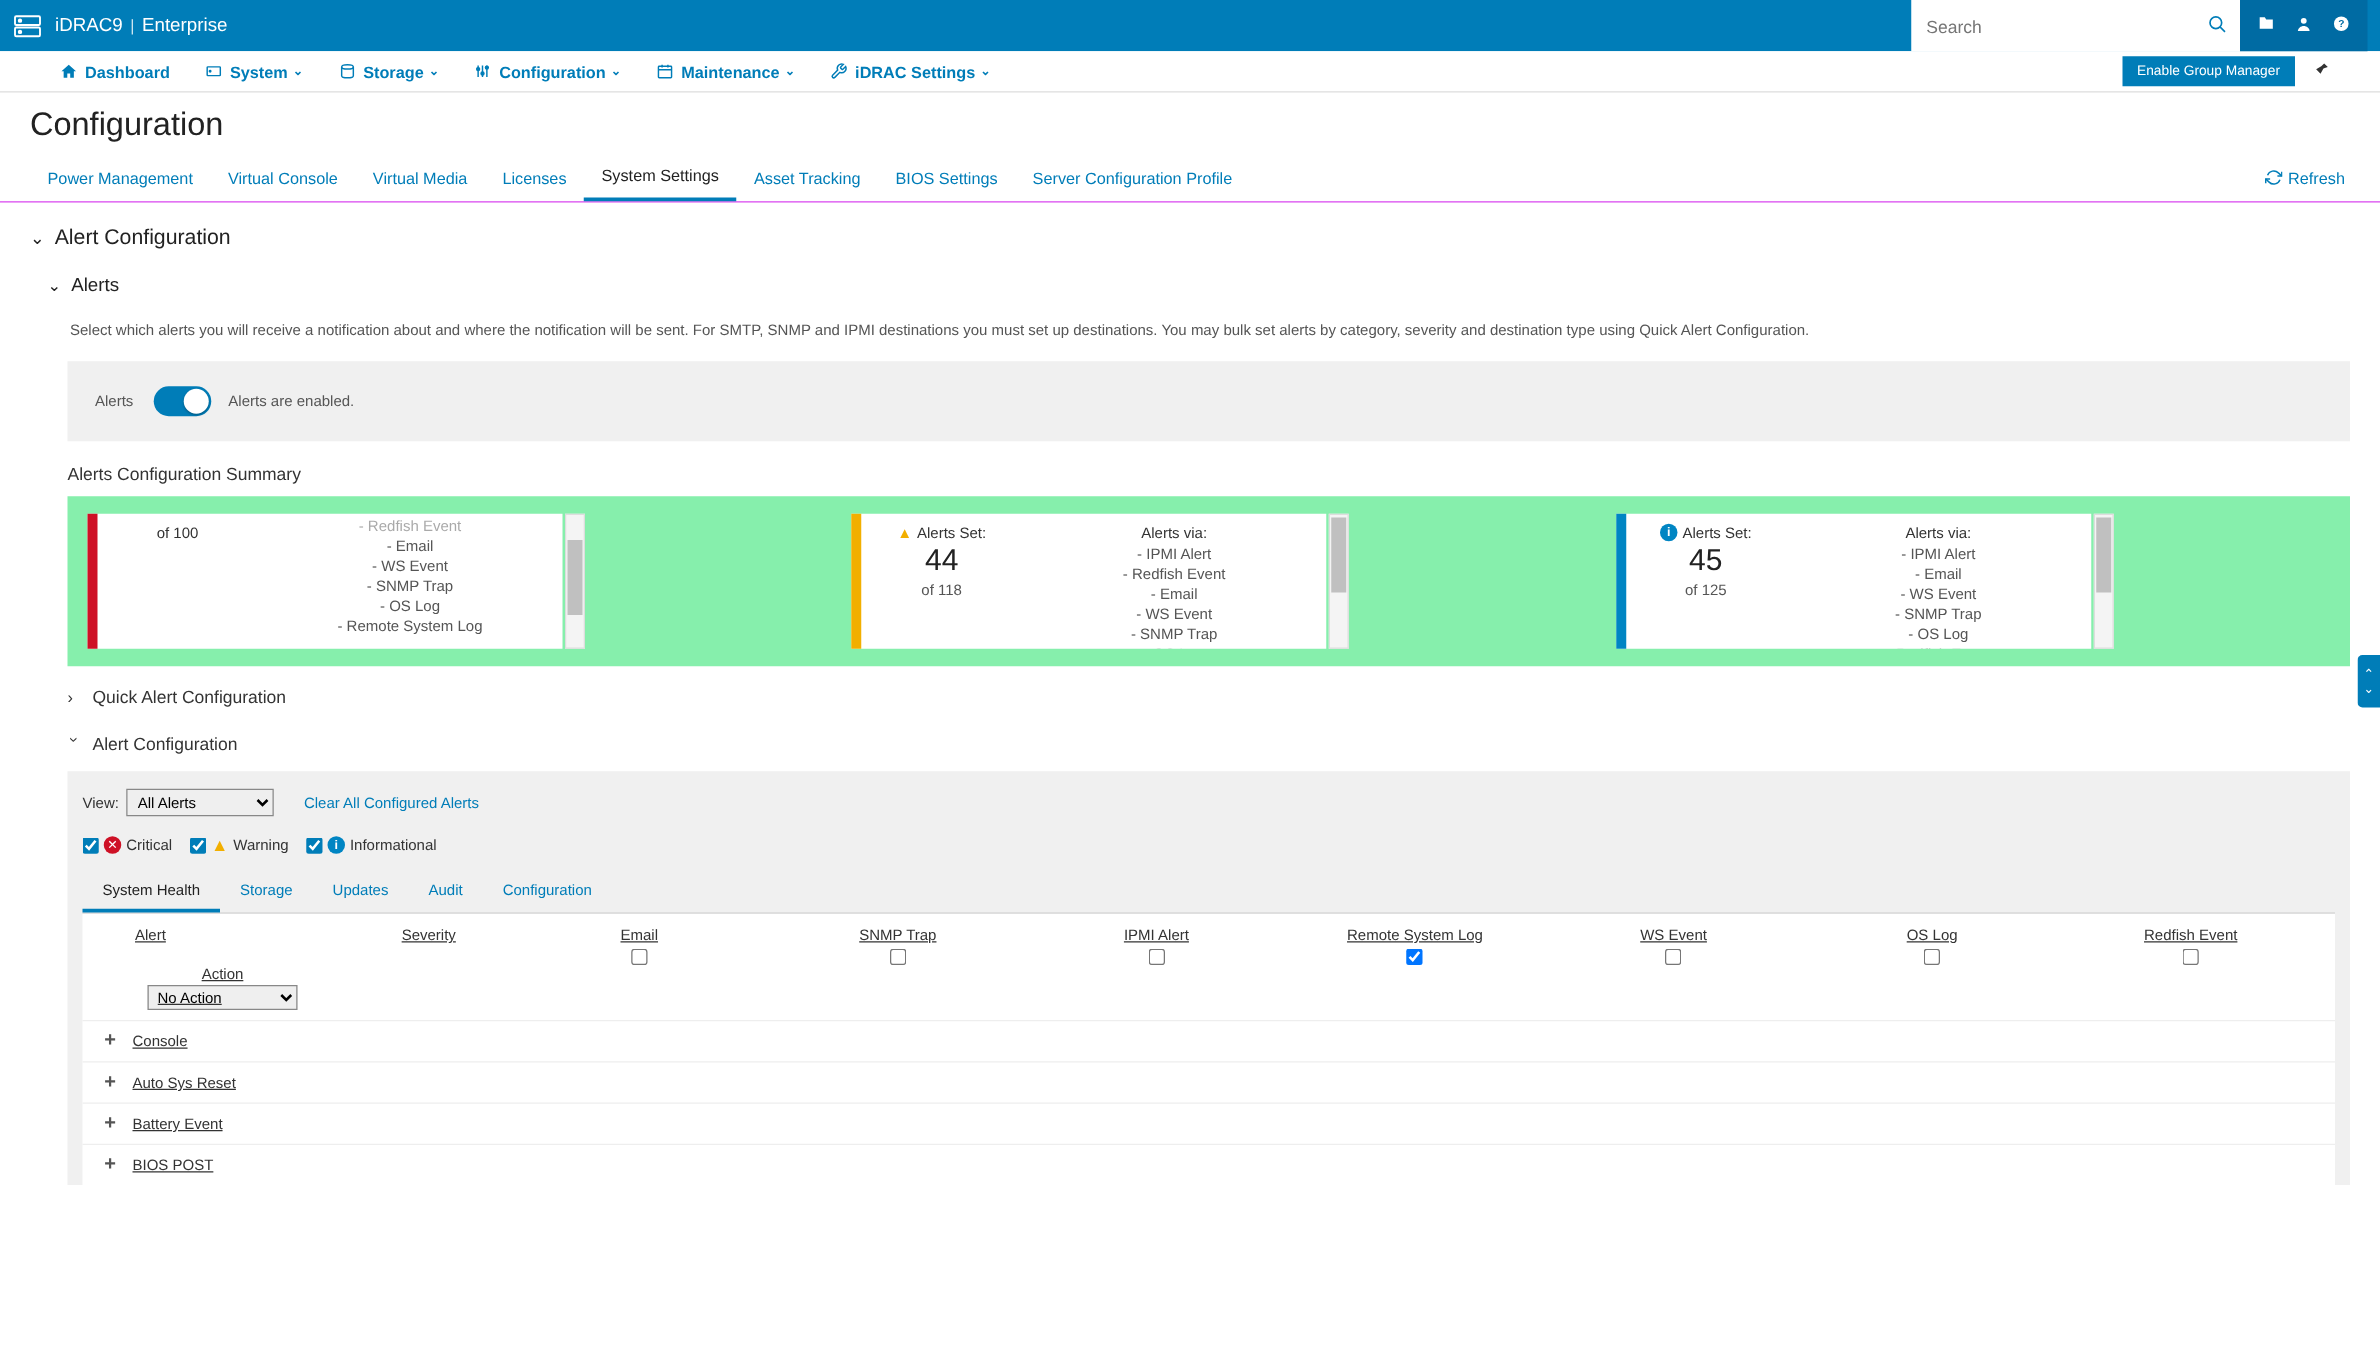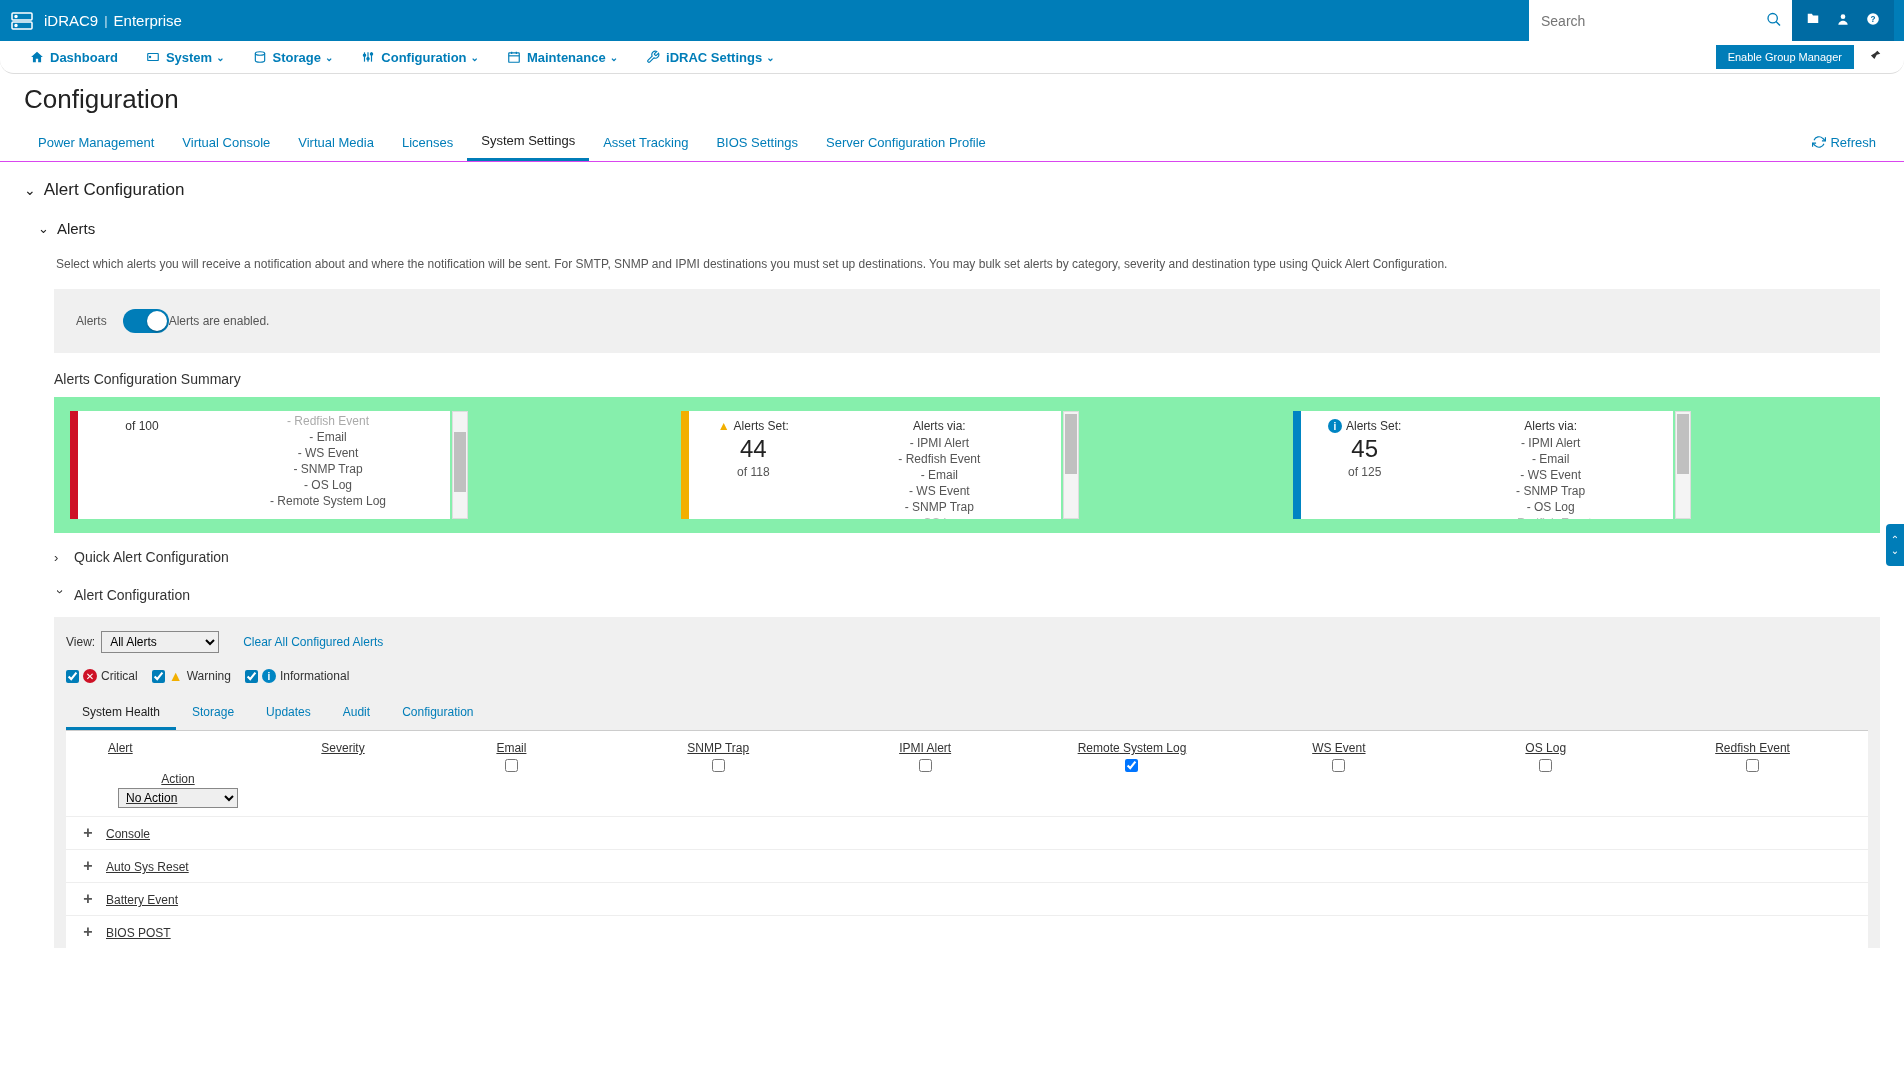--- a/index.html
+++ b/index.html
@@ -11,21 +11,21 @@
 .topbar .brand-text { font-size: 15px; font-weight: 400; }
 .topbar .brand-sep { padding: 0 6px; opacity: 0.8; }
 .topbar .spacer { flex: 1; }
 .topbar .search-wrap { position: relative; }
 .topbar .search-input { width: 263px; height: 41px; border: none; padding: 0 36px 0 12px; font-size: 14px; }
 .topbar .search-icon { position: absolute; right: 10px; top: 50%; transform: translateY(-50%); color: #007db8; }
 .topbar .icon-cluster { display: flex; align-items: center; background: #006ba3; height: 41px; padding: 0 6px; }
 .topbar .icon-cluster span { padding: 0 8px; color: #fff; cursor: pointer; }
 
 
-.navbar { background: #fff; height: 33px; border-bottom: 1px solid #ddd; display: flex; align-items: center; padding: 0 16px; border-radius: 14px; }
+.navbar { background: #fff; height: 33px; border-bottom: 1px solid #ddd; display: flex; align-items: center; padding: 0 34px; }
 .navbar .nav-item { display: flex; align-items: center; color: #007db8; font-weight: 600; font-size: 13px; padding: 0 14px; cursor: pointer; }
 .navbar .nav-item svg, .navbar .nav-item .nav-icon { margin-right: 6px; }
 .navbar .chev { margin-left: 4px; font-size: 10px; }
 .navbar .spacer { flex: 1; }
 .navbar .group-btn { background: #007db8; color: #fff; border: none; padding: 6px 12px; font-size: 11px; cursor: pointer; margin-right: 8px; }
 .navbar .pin-icon { color: #333; cursor: pointer; padding: 0 6px; }
 
 
 .page-head { padding: 10px 24px 0 24px; font-size: 26px; font-weight: 300; color: #222; }
 
@@ -46,21 +46,21 @@
 .sub-header { display: flex; align-items: center; font-size: 15px; color: #222; cursor: pointer; padding: 6px 0; }
 .sub-header .chev { margin-right: 8px; font-size: 13px; }
 
 .desc { font-size: 12px; color: #555; padding: 14px 0 14px 18px; }
 
 
 .gray-panel { background: #f0f0f0; padding: 20px 22px; margin: 4px 0 0 16px; display: flex; align-items: center; }
 .gray-panel .label { font-size: 12px; color: #555; margin-right: 16px; }
 .toggle { width: 46px; height: 24px; background: #007db8; border-radius: 12px; position: relative; cursor: pointer; }
 .toggle::after { content: ''; position: absolute; right: 2px; top: 2px; width: 20px; height: 20px; background: #fff; border-radius: 50%; box-shadow: 0 1px 2px rgba(0,0,0,0.3); }
-.gray-panel .status { font-size: 12px; color: #555; }
+.gray-panel .status { margin-left: 14px; font-size: 12px; color: #555; }
 
 
 .summary-title { font-size: 14px; color: #333; padding: 18px 0 10px 16px; }
 .summary-panel { background: #86efac; padding: 14px 16px; margin-left: 16px; display: grid; grid-template-columns: 1fr 1fr 1fr; gap: 40px; }
 .card-wrap { position: relative; display: flex; }
 .card { background: #fff; display: flex; height: 108px; width: 100%; max-width: 380px; }
 .card .bar { width: 8px; }
 .bar.red { background: #ce1126; }
 .bar.yellow { background: #f2af00; }
 .bar.blue { background: #0085c3; }

